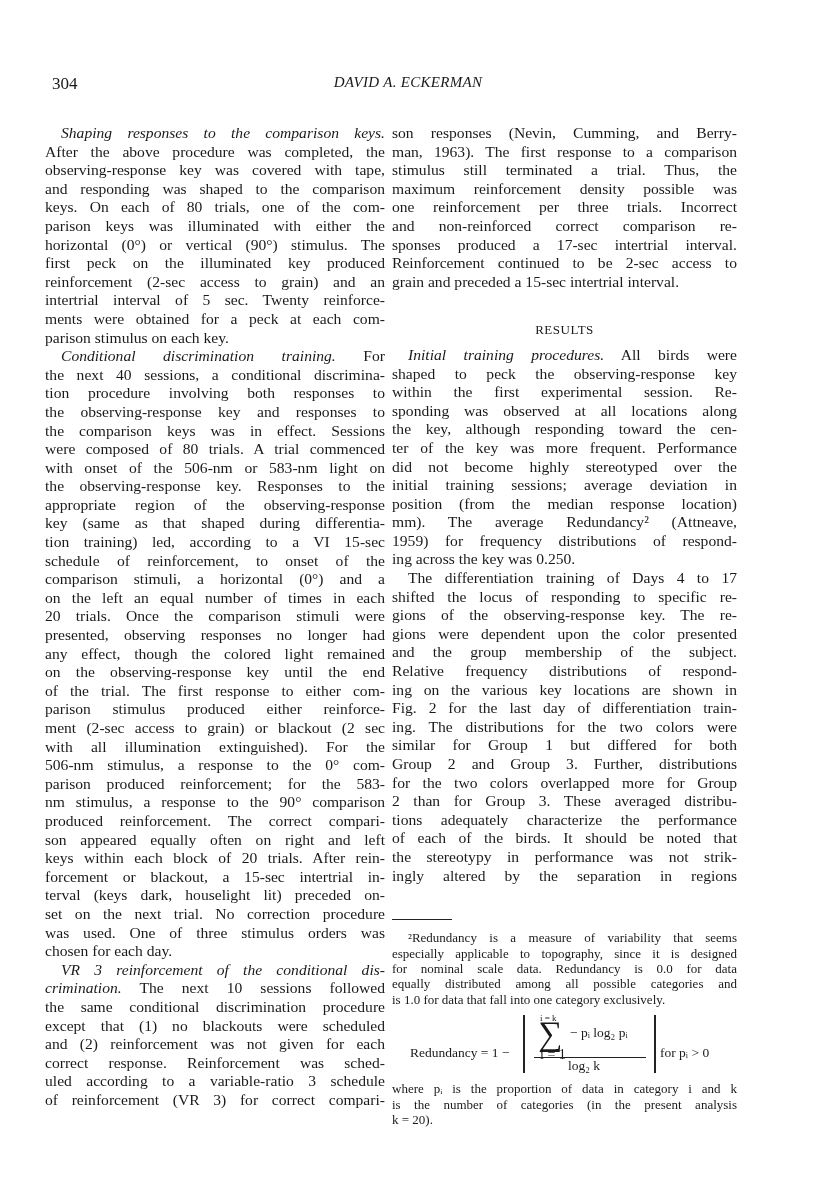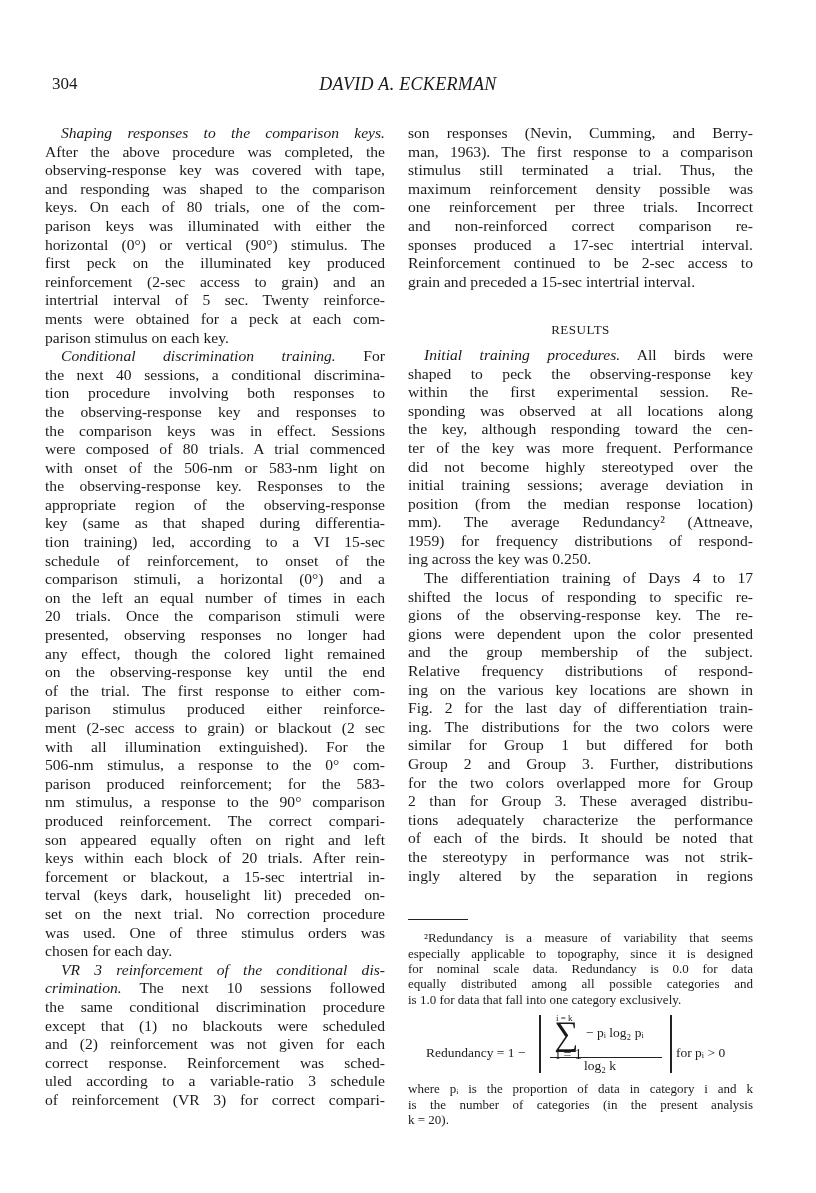--- a/index.html
+++ b/index.html
@@ -1,24 +1,24 @@
 <!DOCTYPE html>
 <html><head>
 <meta charset="utf-8">
 <style>
   html, body { margin: 0; padding: 0; background: #ffffff; }
   body { width: 816px; height: 1193px; position: relative; overflow: hidden;
          font-family: "Liberation Serif", "DejaVu Serif", serif; color: #1a1a1a; }
   .running-head { position: absolute; top: 74px; left: 0; width: 717px; height: 24px; }
   .page-num { position: absolute; left: 52px; top: 0; font-size: 17px; }
   .author { position: absolute; left: 0; width: 816px; text-align: center; top: 0;
-            font-size: 18px; font-style: italic; letter-spacing: 0.3px; }
+            font-size: 15px; font-style: italic; letter-spacing: 0.3px; }
   .col { position: absolute; top: 124px; width: 340px; font-size: 15.6px; line-height: 18.6px; }
   .col-left { left: 45px; }
-  .col-right { left: 408px; width: 345px; }
+  .col-right { left: 392px; width: 345px; }
   .line { display: block; white-space: nowrap; text-align: justify; text-align-last: justify; height: 18.6px; }
   .line.last { text-align-last: left; }
   .indent { padding-left: 16px; }
   .it { font-style: italic; }
   .heading { text-align: center; font-size: 13px; letter-spacing: 0.5px; margin: 30px 0 6px 0; height: 18.6px; }
   .footrule { width: 60px; border-top: 1px solid #222; margin: 34px 0 10px 0; }
   .foot { font-size: 13px; line-height: 15.4px; }
   .foot .line { height: 15.4px; }
   .eq { position: relative; height: 70px; margin-top: 4px; font-size: 13.5px; }
   .eq .lhs { position: absolute; left: 18px; top: 34px; }

